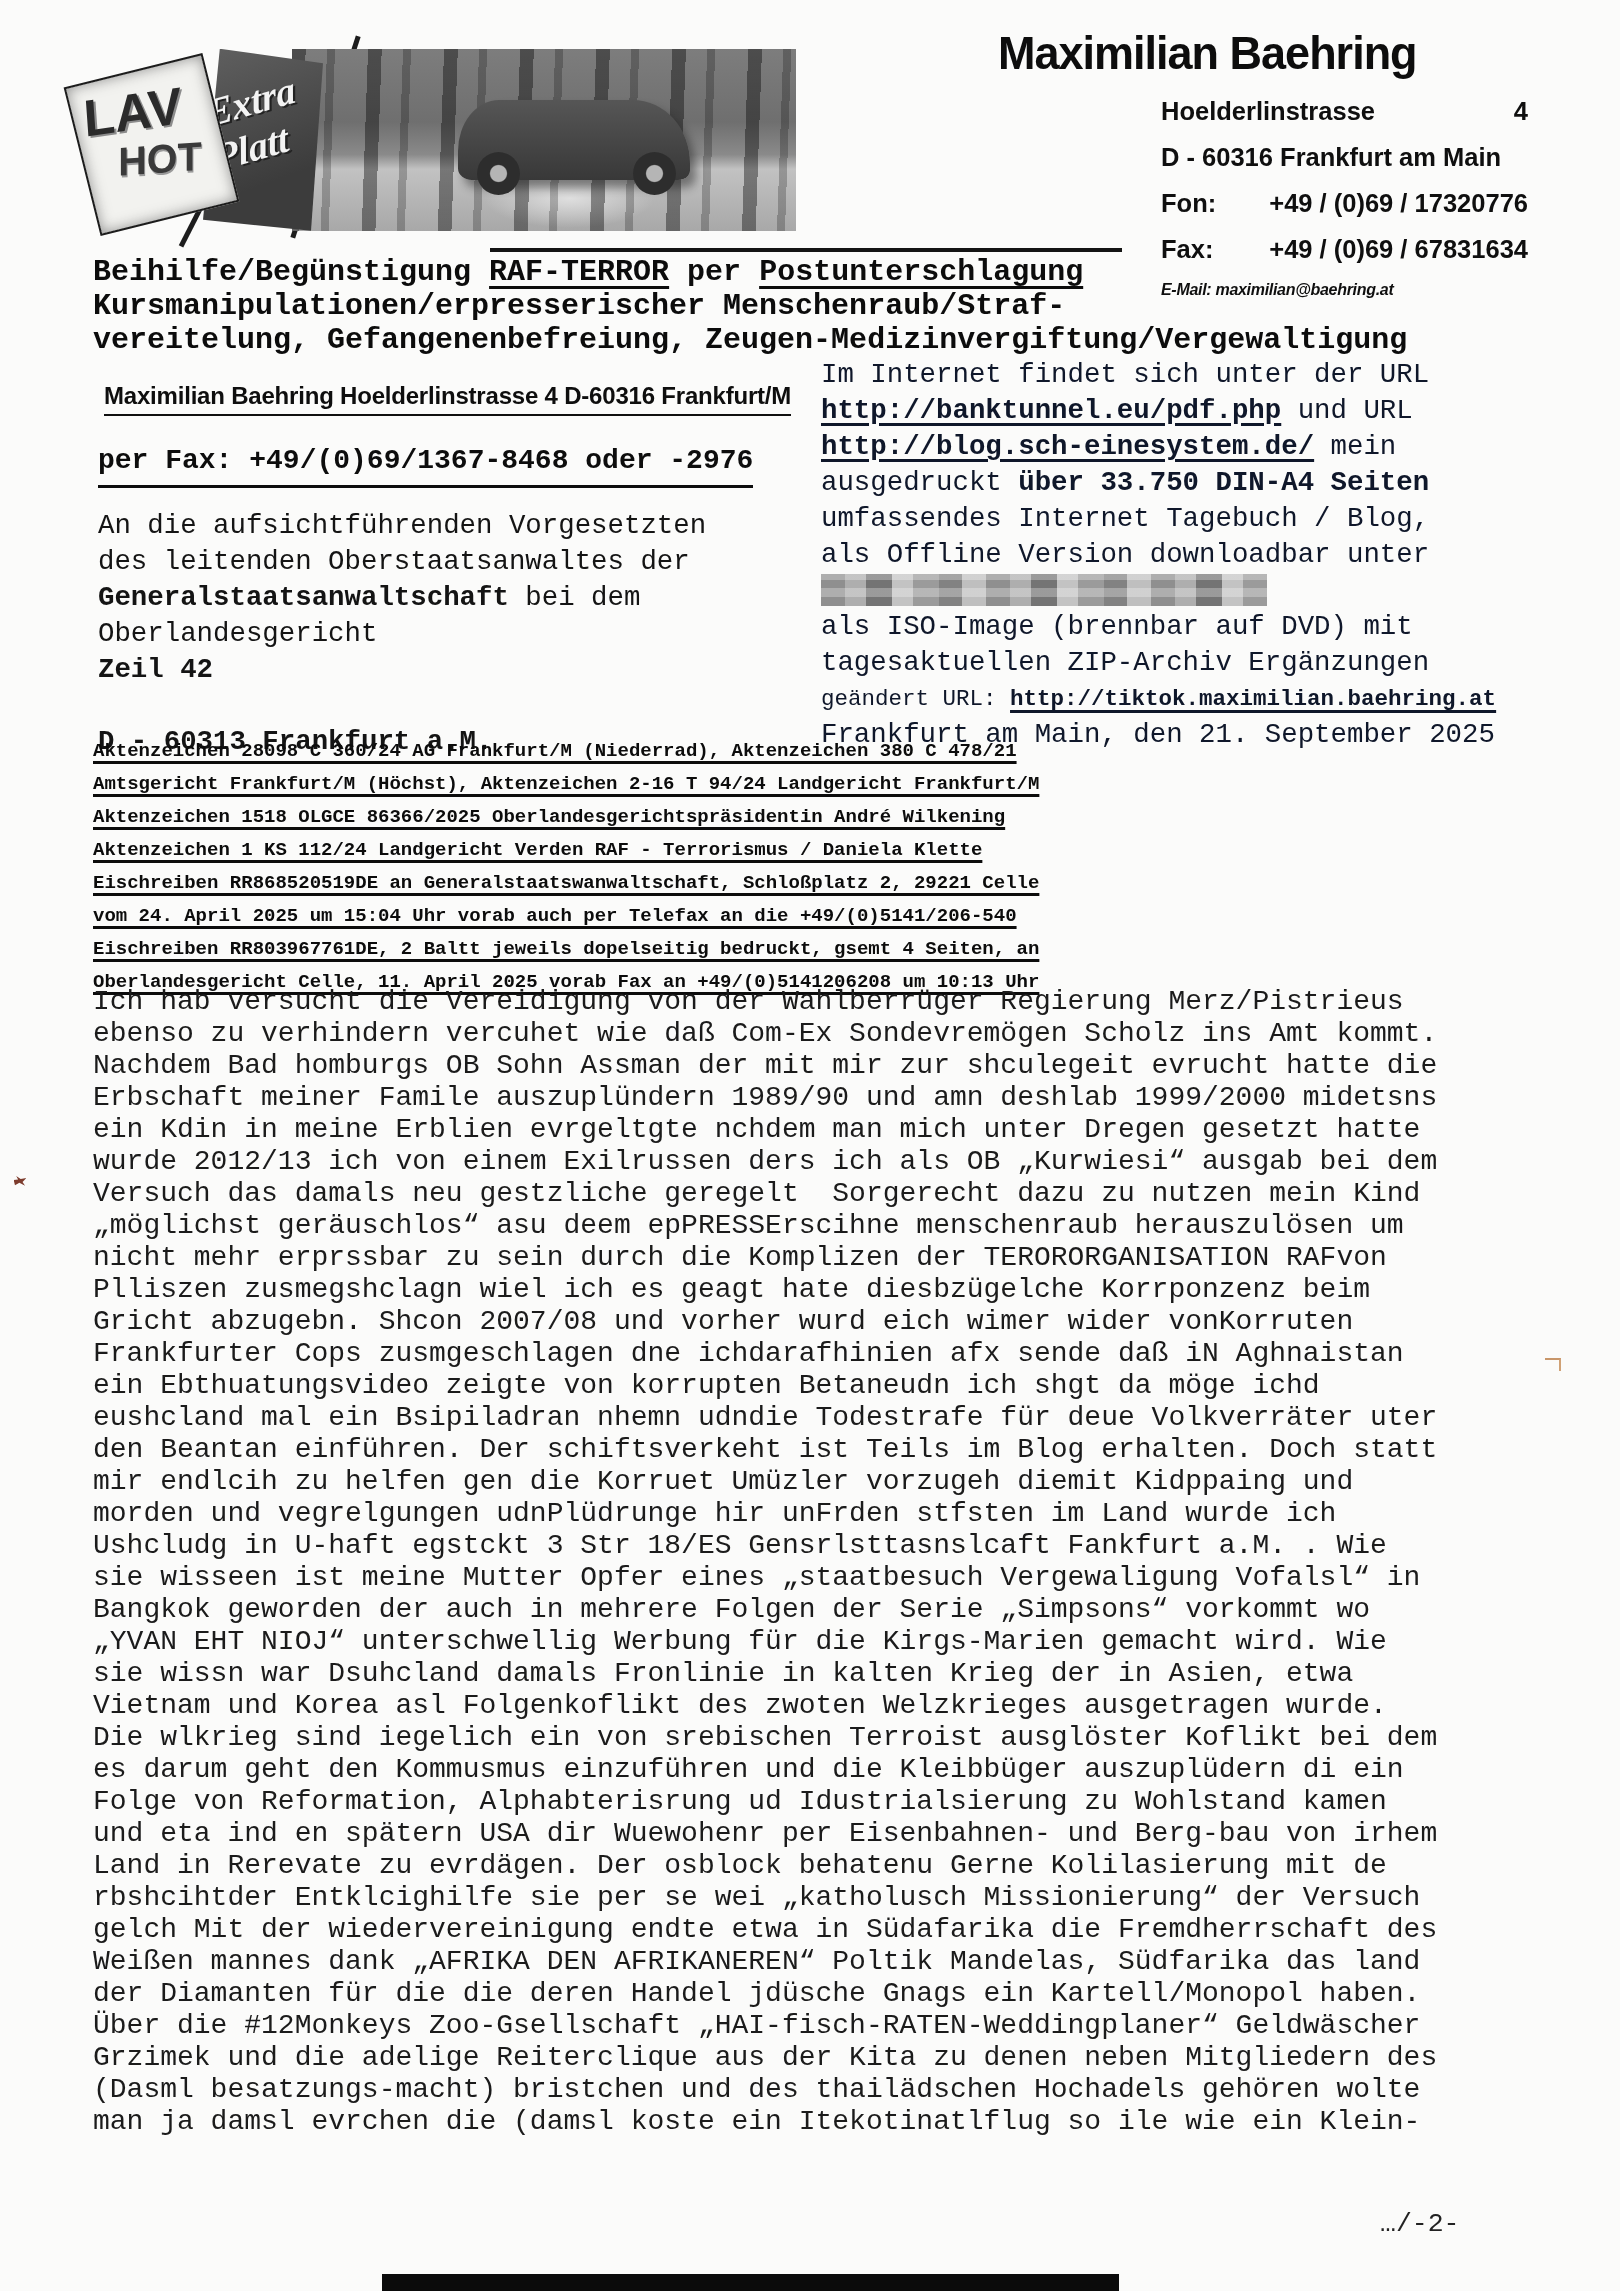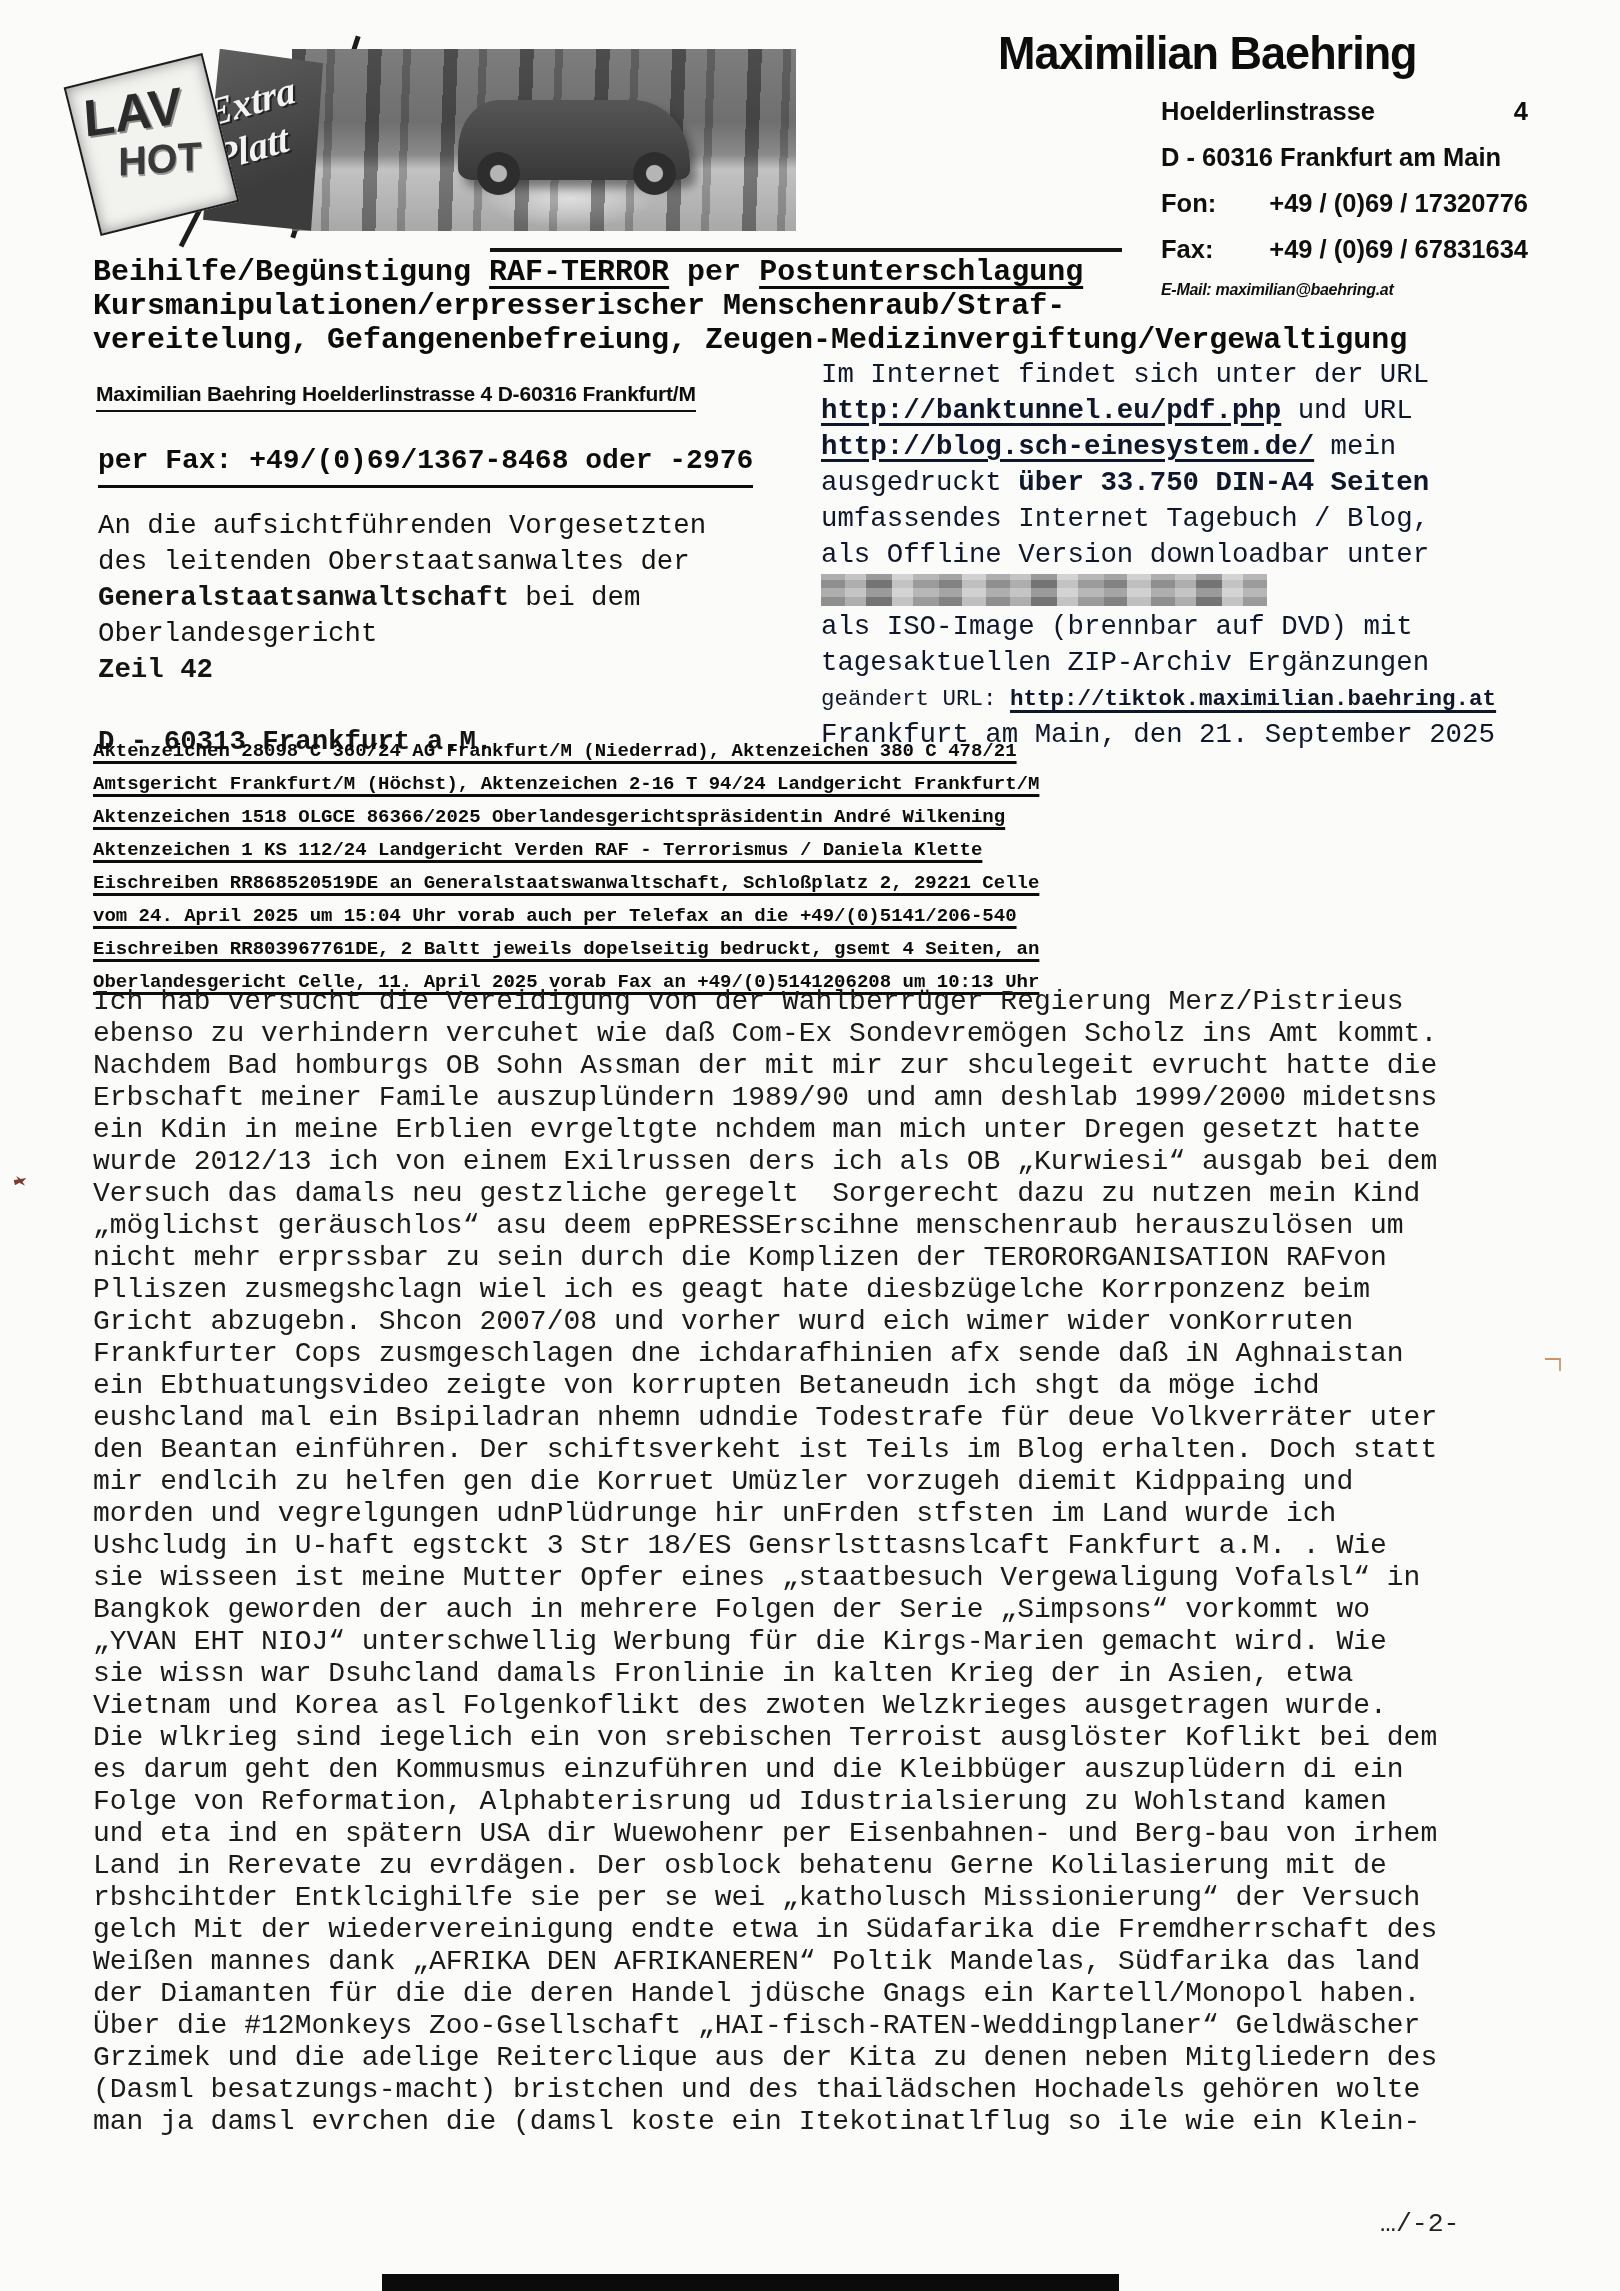--- a/index.html
+++ b/index.html
@@ -53,22 +53,22 @@
     font-weight:bold;font-size:25.5px;color:#0f0f0f;}
   .lh-row{display:flex;justify-content:space-between;height:35px;align-items:baseline;margin-top:11px;}
   .lh-row.single{justify-content:flex-start;}
   .lh-row.email{font-size:16px;letter-spacing:-0.3px;font-style:italic;}
 
   
   .subject{left:93px;top:255px;font-size:30px;line-height:34px;font-weight:bold;color:#0c0c0c;}
   .subject .u,.subject .bu{text-decoration-thickness:2.9px;text-underline-offset:5.9px;}
 
   
-  .sender-line{left:96px;top:382px;font-family:"Liberation Sans",sans-serif;font-weight:bold;
-    font-size:21px;letter-spacing:-0.2px;color:#0e0e0e;border-bottom:2.9px solid #101010;padding-bottom:3.9px;}
+  .sender-line{left:104px;top:382px;font-family:"Liberation Sans",sans-serif;font-weight:bold;
+    font-size:24px;letter-spacing:-0.2px;color:#0e0e0e;border-bottom:2.9px solid #101010;padding-bottom:3.9px;}
   .fax-line{left:98px;top:445px;font-size:28px;font-weight:bold;color:#0d0d0d;
     border-bottom:3.4px solid #0d0d0d;padding-bottom:9px;}
   .recipient{left:98px;top:508px;font-size:27.4px;line-height:36px;color:#141414;}
 
   
   .info-col{left:821px;top:357px;width:745px;font-size:27.4px;line-height:36px;color:#0f172a;}
   .info-col .small{font-size:22.5px;}
   .redacted{display:inline-block;width:446px;height:32px;vertical-align:-7.8px;
     background-image:
       repeating-linear-gradient(0deg, rgba(255,255,255,0) 0 8.8px, rgba(255,255,255,.28) 8.8px 17.6px),

